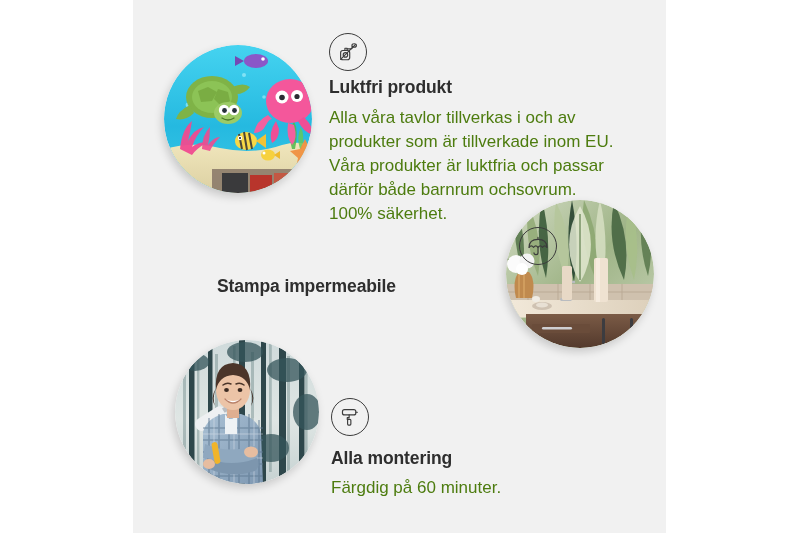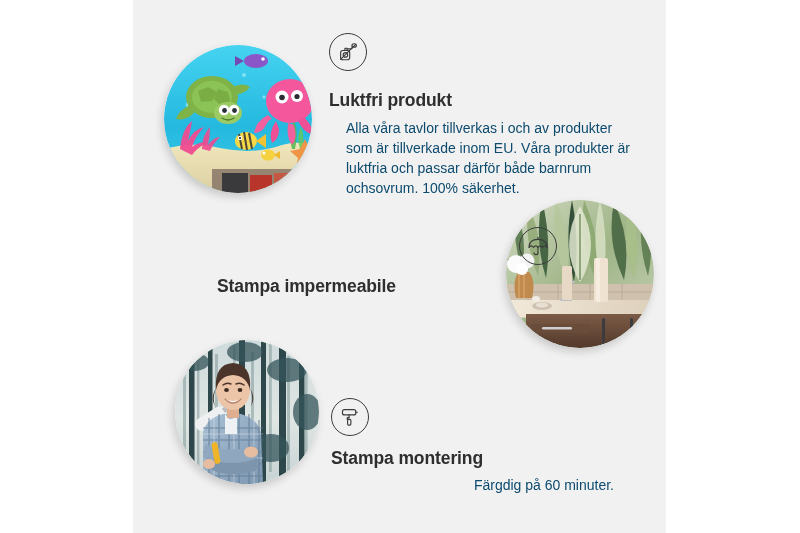--- a/index.html
+++ b/index.html
@@ -56,56 +56,56 @@
   .feature-title {
     font-size: 17.5px;
     font-weight: bold;
     color: #2e2e2e;
     letter-spacing: -0.1px;
     margin: 0;
     line-height: 1.25;
   }
 
   .feature-desc {
-    font-size: 14px;
-    color: #0c4a6e;
+    font-size: 17px;
+    color: #4d7c0f;
     line-height: 1.42;
-    margin: 17px;
+    margin: 0;
   }
 
   
   .photo-circle {
     position: absolute;
     border-radius: 50%;
     overflow: hidden;
     box-shadow: -2px 4px 9px rgba(0, 0, 0, 0.17);
   }
   .photo-inner {
     position: absolute;
     inset: 0;
     border-radius: 50%;
     overflow: hidden;
   }
   .photo-inner svg { display: block; width: 100%; height: 100%; }
 
   
   #block1 { left: 196px; top: 33px; width: 300px; }
-  #block1 .feature-title { margin-top: 19px; }
+  #block1 .feature-title { margin-top: 6px; }
   #block1 .feature-desc { margin-top: 7px; width: 290px; }
 
   
   #block2 { left:  84px; top: 227px; width: 340px; text-align: left; }
   #block2 .icon-wrap { display: flex; justify-content: flex-end; }
   #block2 .feature-title { margin-top: 11px; }
   #block2 .feature-desc { margin-top: 6px; }
 
   
   #block3 { left: 198px; top: 398px; width: 300px; }
   #block3 .feature-title { margin-top: 12px; }
-  #block3 .feature-desc { margin-top: 6px; text-align: right; }
+  #block3 .feature-desc { margin-top: 6px; }
 
   
   #circle-sea    { left:  31px; top:  45px; width: 148px; height: 148px; }
   #circle-bath   { left: 373px; top: 200px; width: 148px; height: 148px; }
   #circle-forest { left:  42px; top: 340px; width: 144px; height: 144px; }
 </style>
 </head>
 <body>
 
 <div class="page">
@@ -417,18 +417,18 @@
       <div class="icon-wrap">
         <div class="icon-badge">
           <svg viewBox="0 0 28 28" width="24" height="24" fill="none" stroke="#3c3c3c" stroke-width="1.35" stroke-linecap="round" stroke-linejoin="round">
             <rect x="5.2" y="5.4" width="15.6" height="6.2" rx="2.4"></rect>
             <path d="M20.8 8.5 l1.8 0"></path>
             <path d="M13 11.6 l0 3.2 l-2.2 0 l0 2 l2.2 0"></path>
             <rect x="11.2" y="16.8" width="3.8" height="6.6" rx="1.1"></rect>
           </svg>
         </div>
       </div>
-      <h3 class="feature-title">Stampa montering</h3>
+      <h3 class="feature-title">Alla montering</h3>
       <p class="feature-desc">Färgdig på 60 minuter.</p>
     </div>
 
   </div>
 </div>
 
 </body></html>

